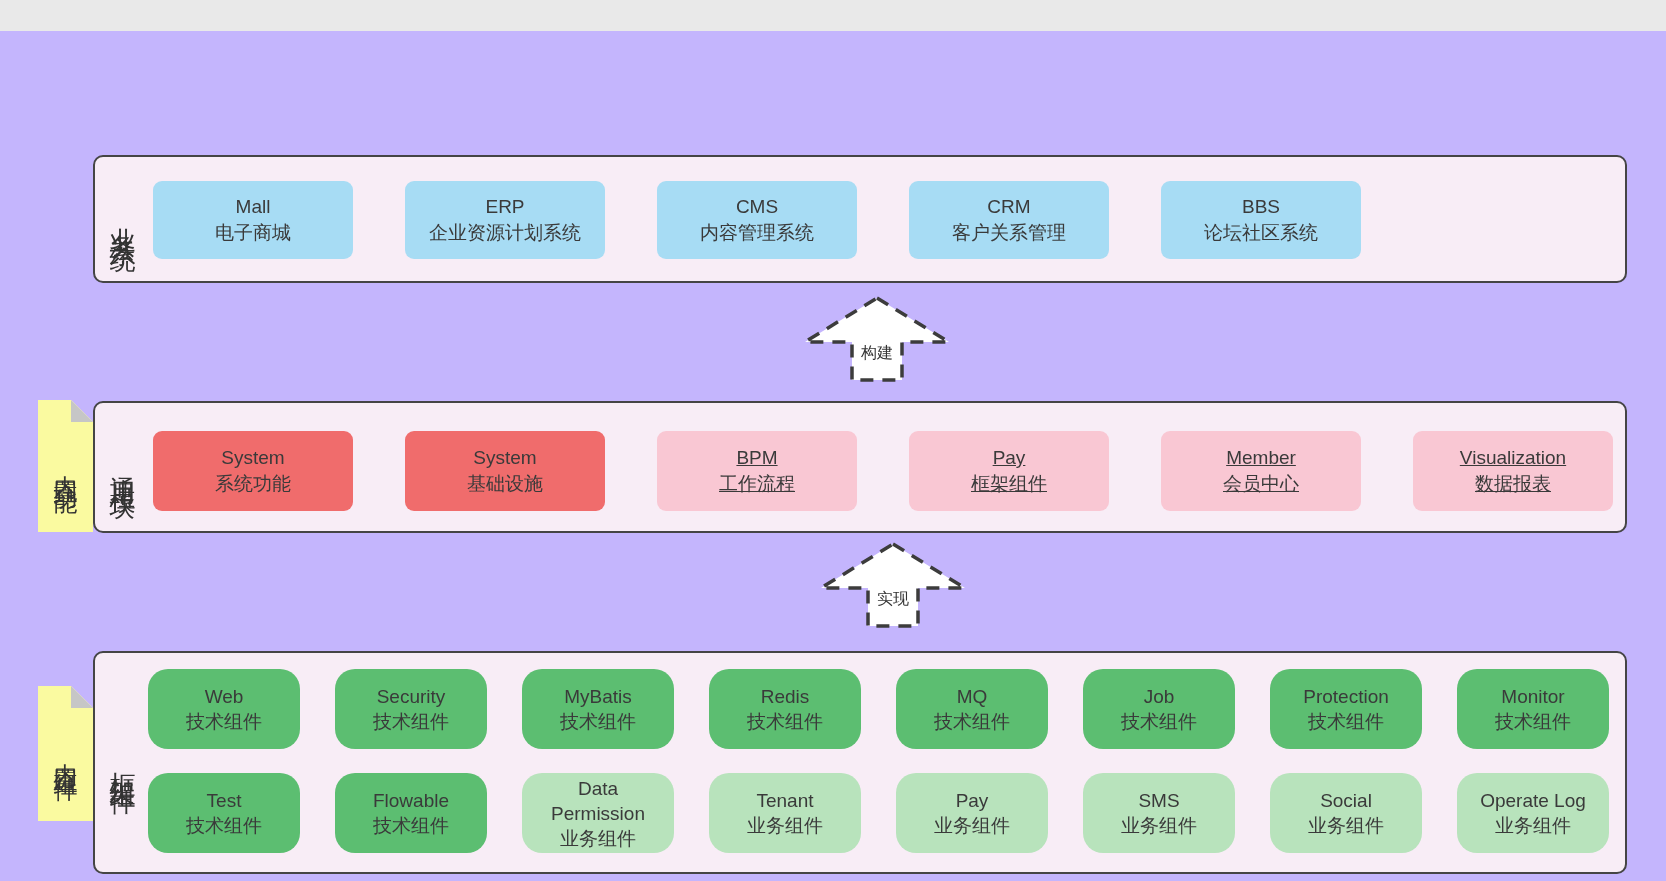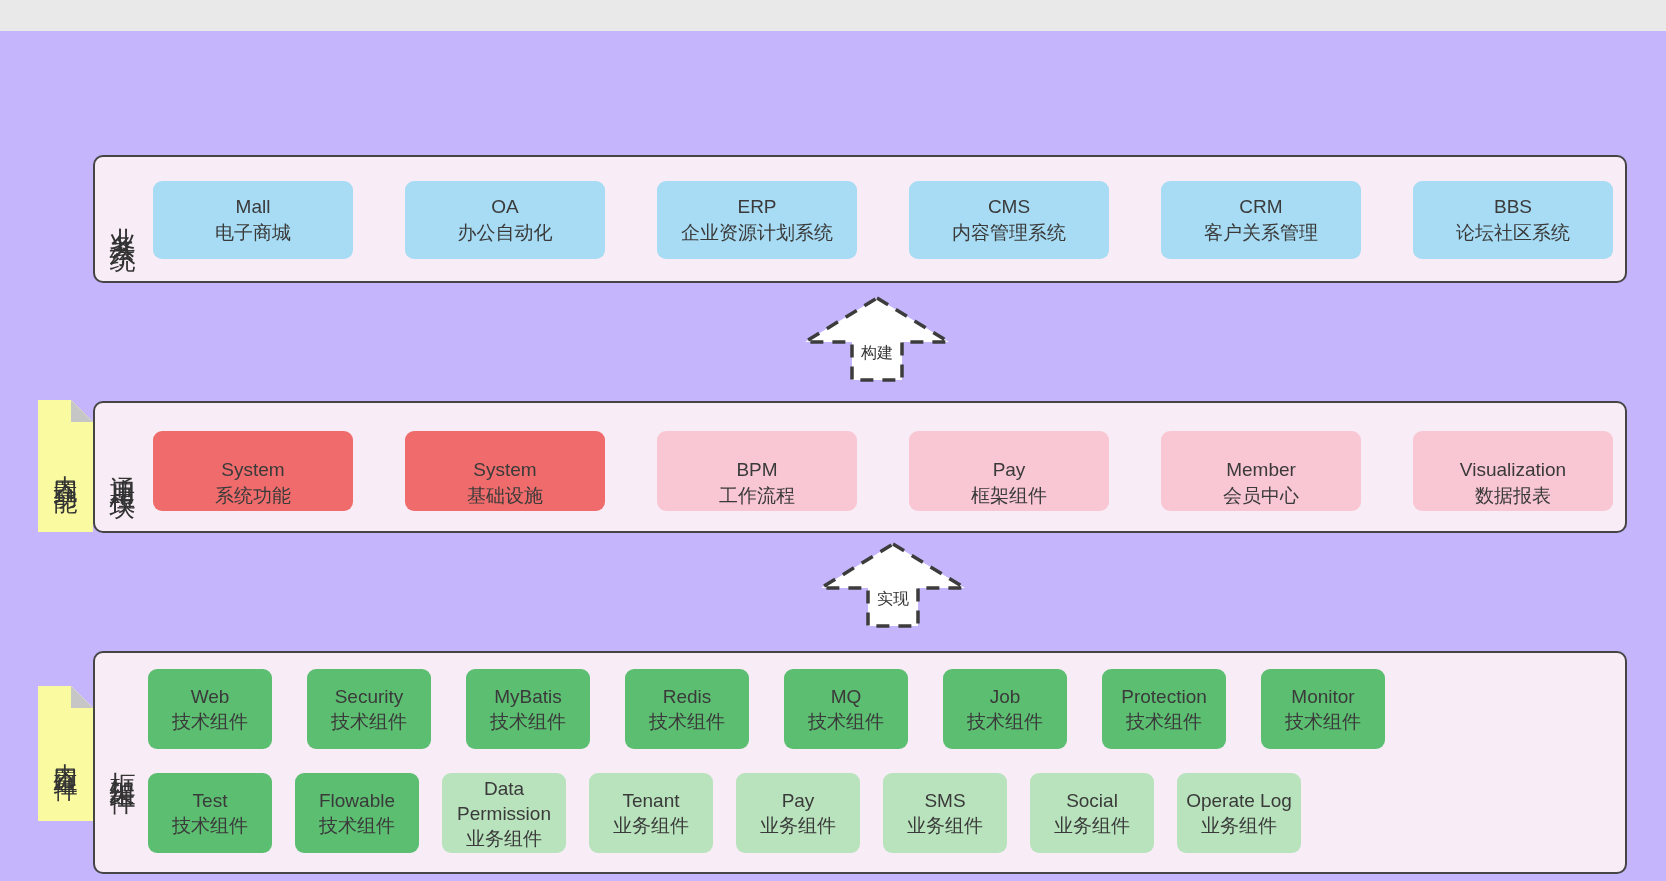--- a/index.html
+++ b/index.html
@@ -13,33 +13,33 @@
   .panel-framework { top:620px; height:223px; }
 
   .v-label { position:absolute; left:11px; top:50%; transform:translateY(-50%);
              writing-mode:vertical-rl; text-orientation:upright;
              font-size:26px; letter-spacing:6px; color:#333; white-space:nowrap; }
 
   .row { position:absolute; display:flex; }
   .row-business  { left:58px; top:24px;  gap:52px; }
   .row-modules   { left:58px; top:28px;  gap:52px; }
   .row-fw1       { left:53px; top:16px;  gap:35px; }
-  .row-fw2       { left:53px; top:120px; gap:23px; }
+  .row-fw2       { left:53px; top:120px; gap:35px; }
 
   .box { display:flex; flex-direction:column; align-items:center; justify-content:center;
          border-radius:9px; text-align:center; font-size:19px; line-height:26px; color:#3a3a3a;
          padding:2px 8px; }
   .row-business .box, .row-modules .box { width:200px; }
   .row-business .box { height:78px; }
-  .row-modules  .box { height:80px;justify-content:flex-end; }
-  .row-fw1 .box, .row-fw2 .box { width:124px; height:80px; line-height:25px; }
+  .row-modules  .box { height:80px; }
+  .row-fw1 .box, .row-fw2 .box { width:152px; height:80px; line-height:25px;border-radius:20px; }
 
   .blue { background:#a7dcf4; }
   .red  { background:#f06c6c; }
-  .pink { background:#f9c7d3; }
+  .pink { background:#f9c7d3;text-decoration:underline; }
   .tech { background:#5cbe71; }
   .biz  { background:#b8e3bc; }
 
   .sticky { position:absolute; left:38px; width:55px; background:#fafaa0;
             clip-path:polygon(0 0, calc(100% - 22px) 0, 100% 22px, 100% 100%, 0 100%); }
   .sticky-modules   { top:369px; height:132px; }
   .sticky-framework { top:655px; height:135px; }
   .sticky .fold { position:absolute; top:0; right:0; width:22px; height:22px; background:#c6c6c6;
                   clip-path:polygon(0 0, 100% 100%, 0 100%); }
   .sticky .txt { position:absolute; left:50%; top:50%; transform:translate(-50%,-50%);
@@ -59,24 +59,20 @@
 <div class="stage">
 
   <div class="panel panel-business">
     <div class="v-label">业务系统</div>
     <div class="row row-business">
       <div class="box blue">
         <span>Mall</span>
         <span>电子商城</span>
       </div>
       <div class="box blue">
-        <span>OA</span>
-        <span>办公自动化</span>
-      </div>
-      <div class="box blue">
         <span>ERP</span>
         <span>企业资源计划系统</span>
       </div>
       <div class="box blue">
         <span>CMS</span>
         <span>内容管理系统</span>
       </div>
       <div class="box blue">
         <span>CRM</span>
         <span>客户关系管理</span>

